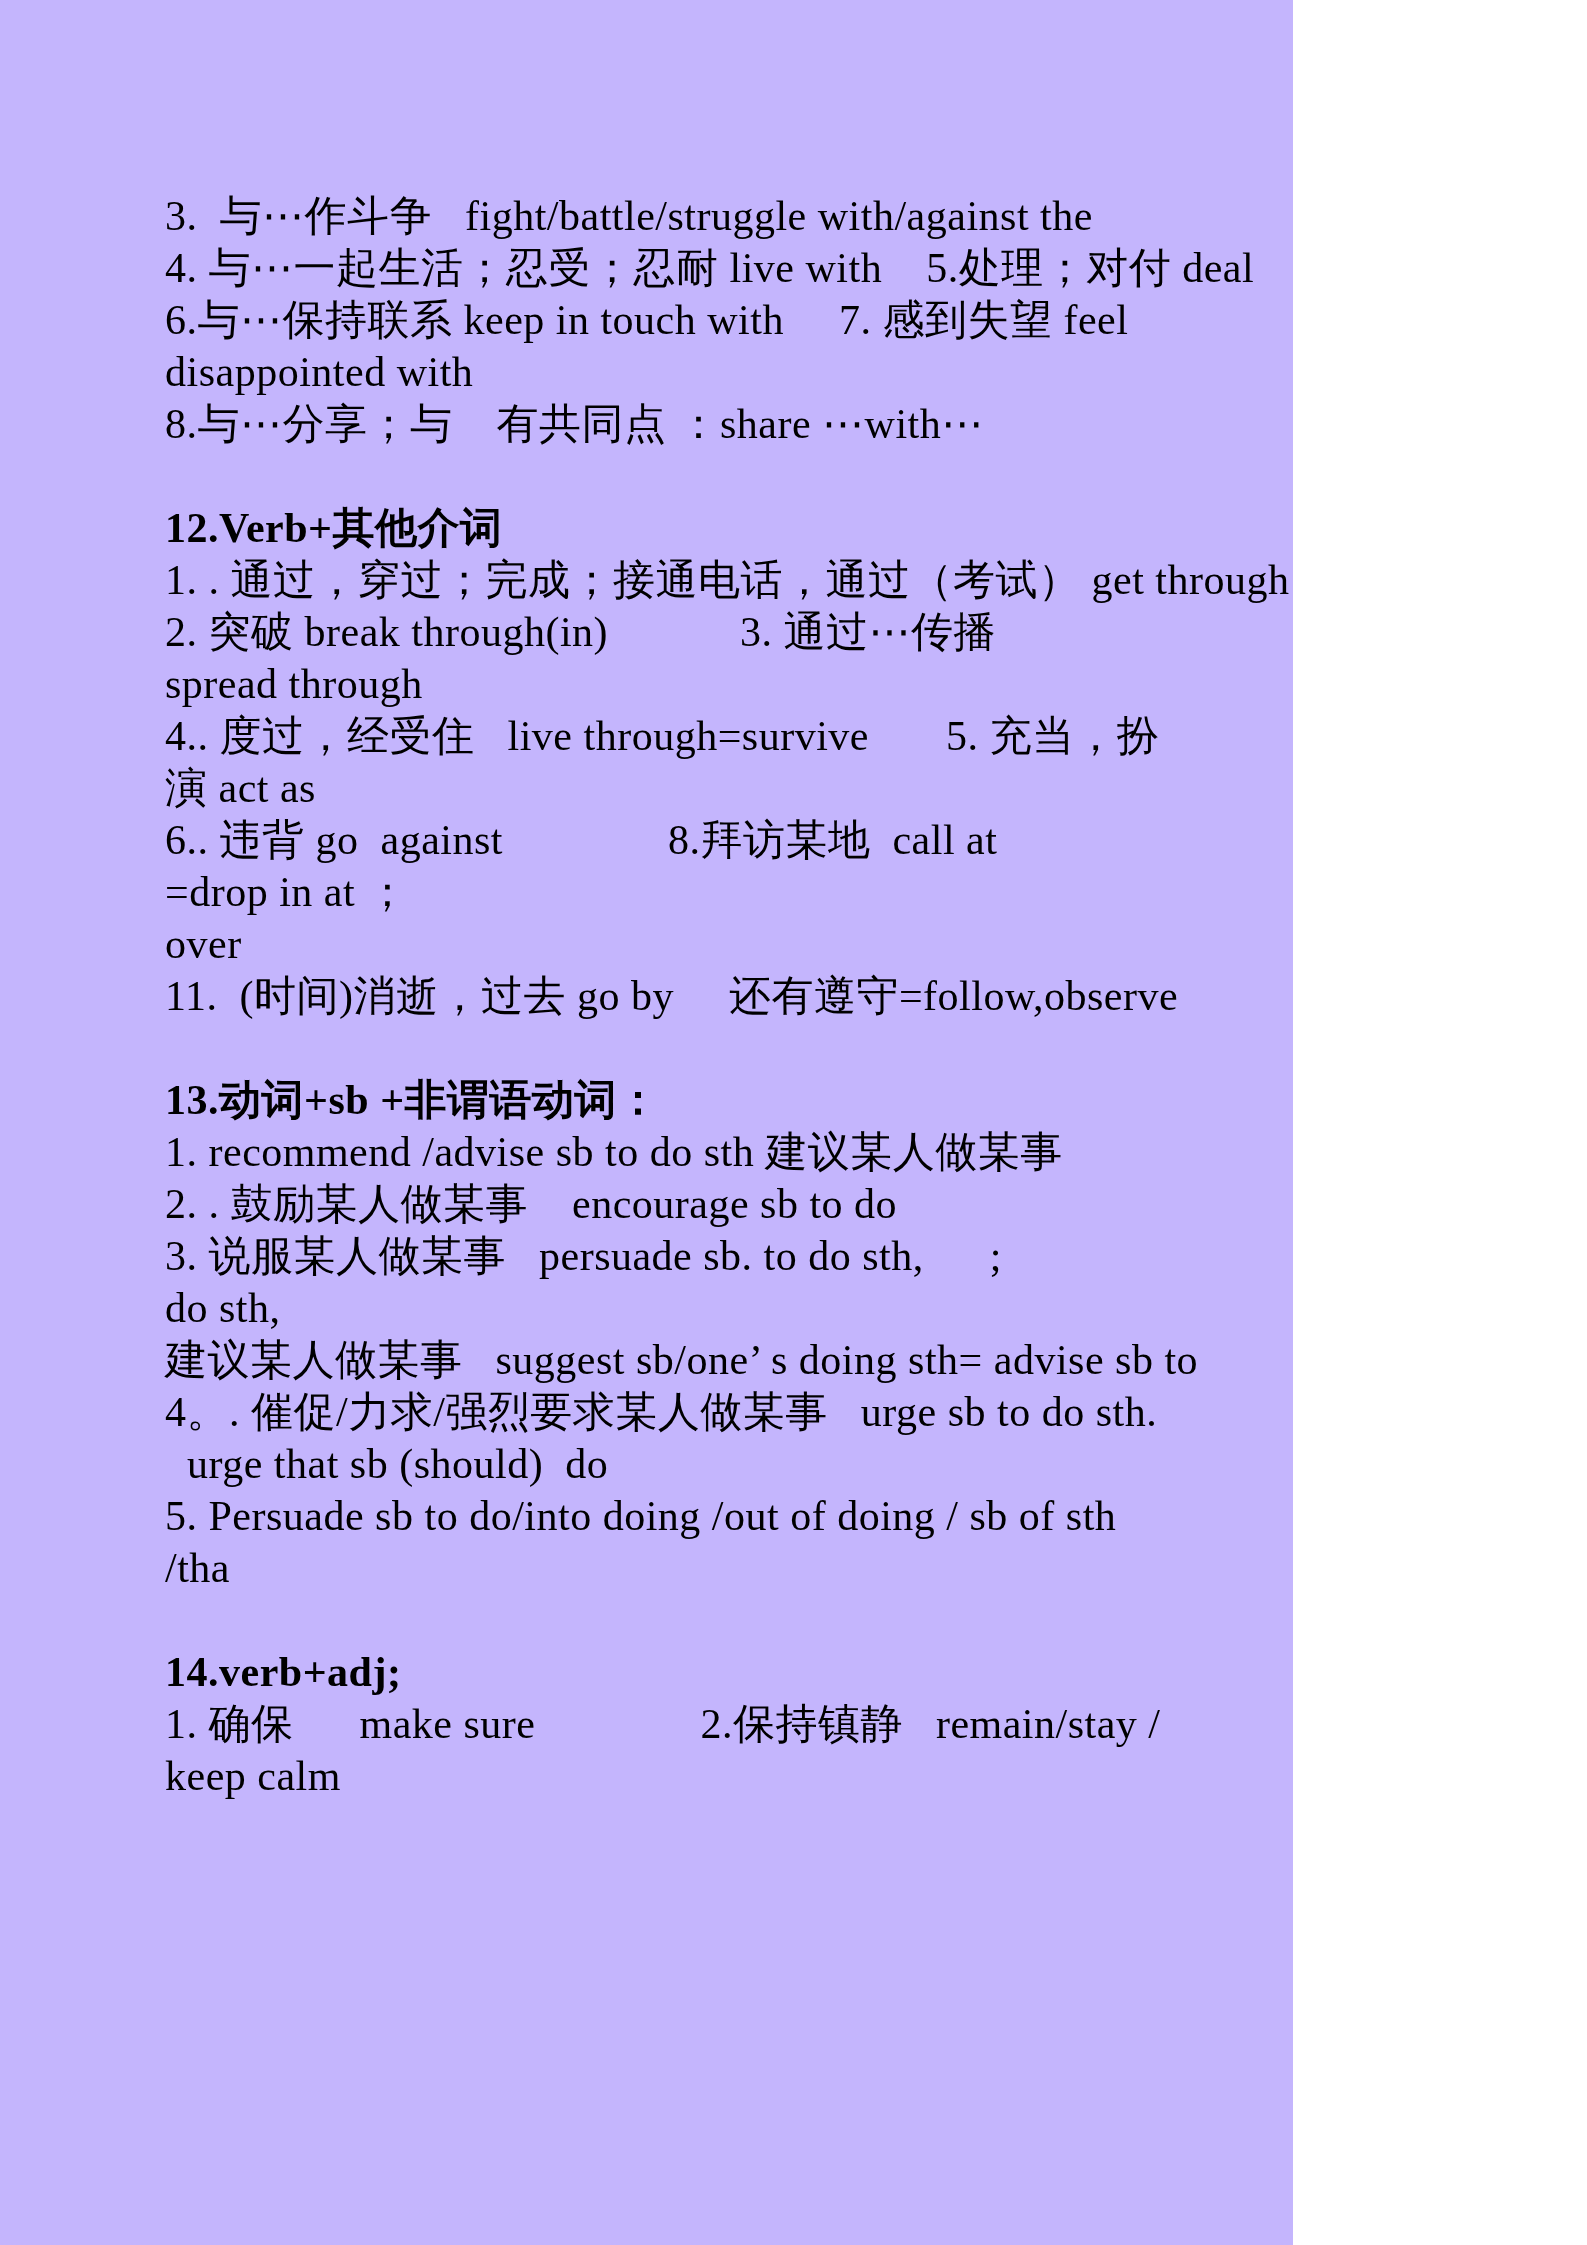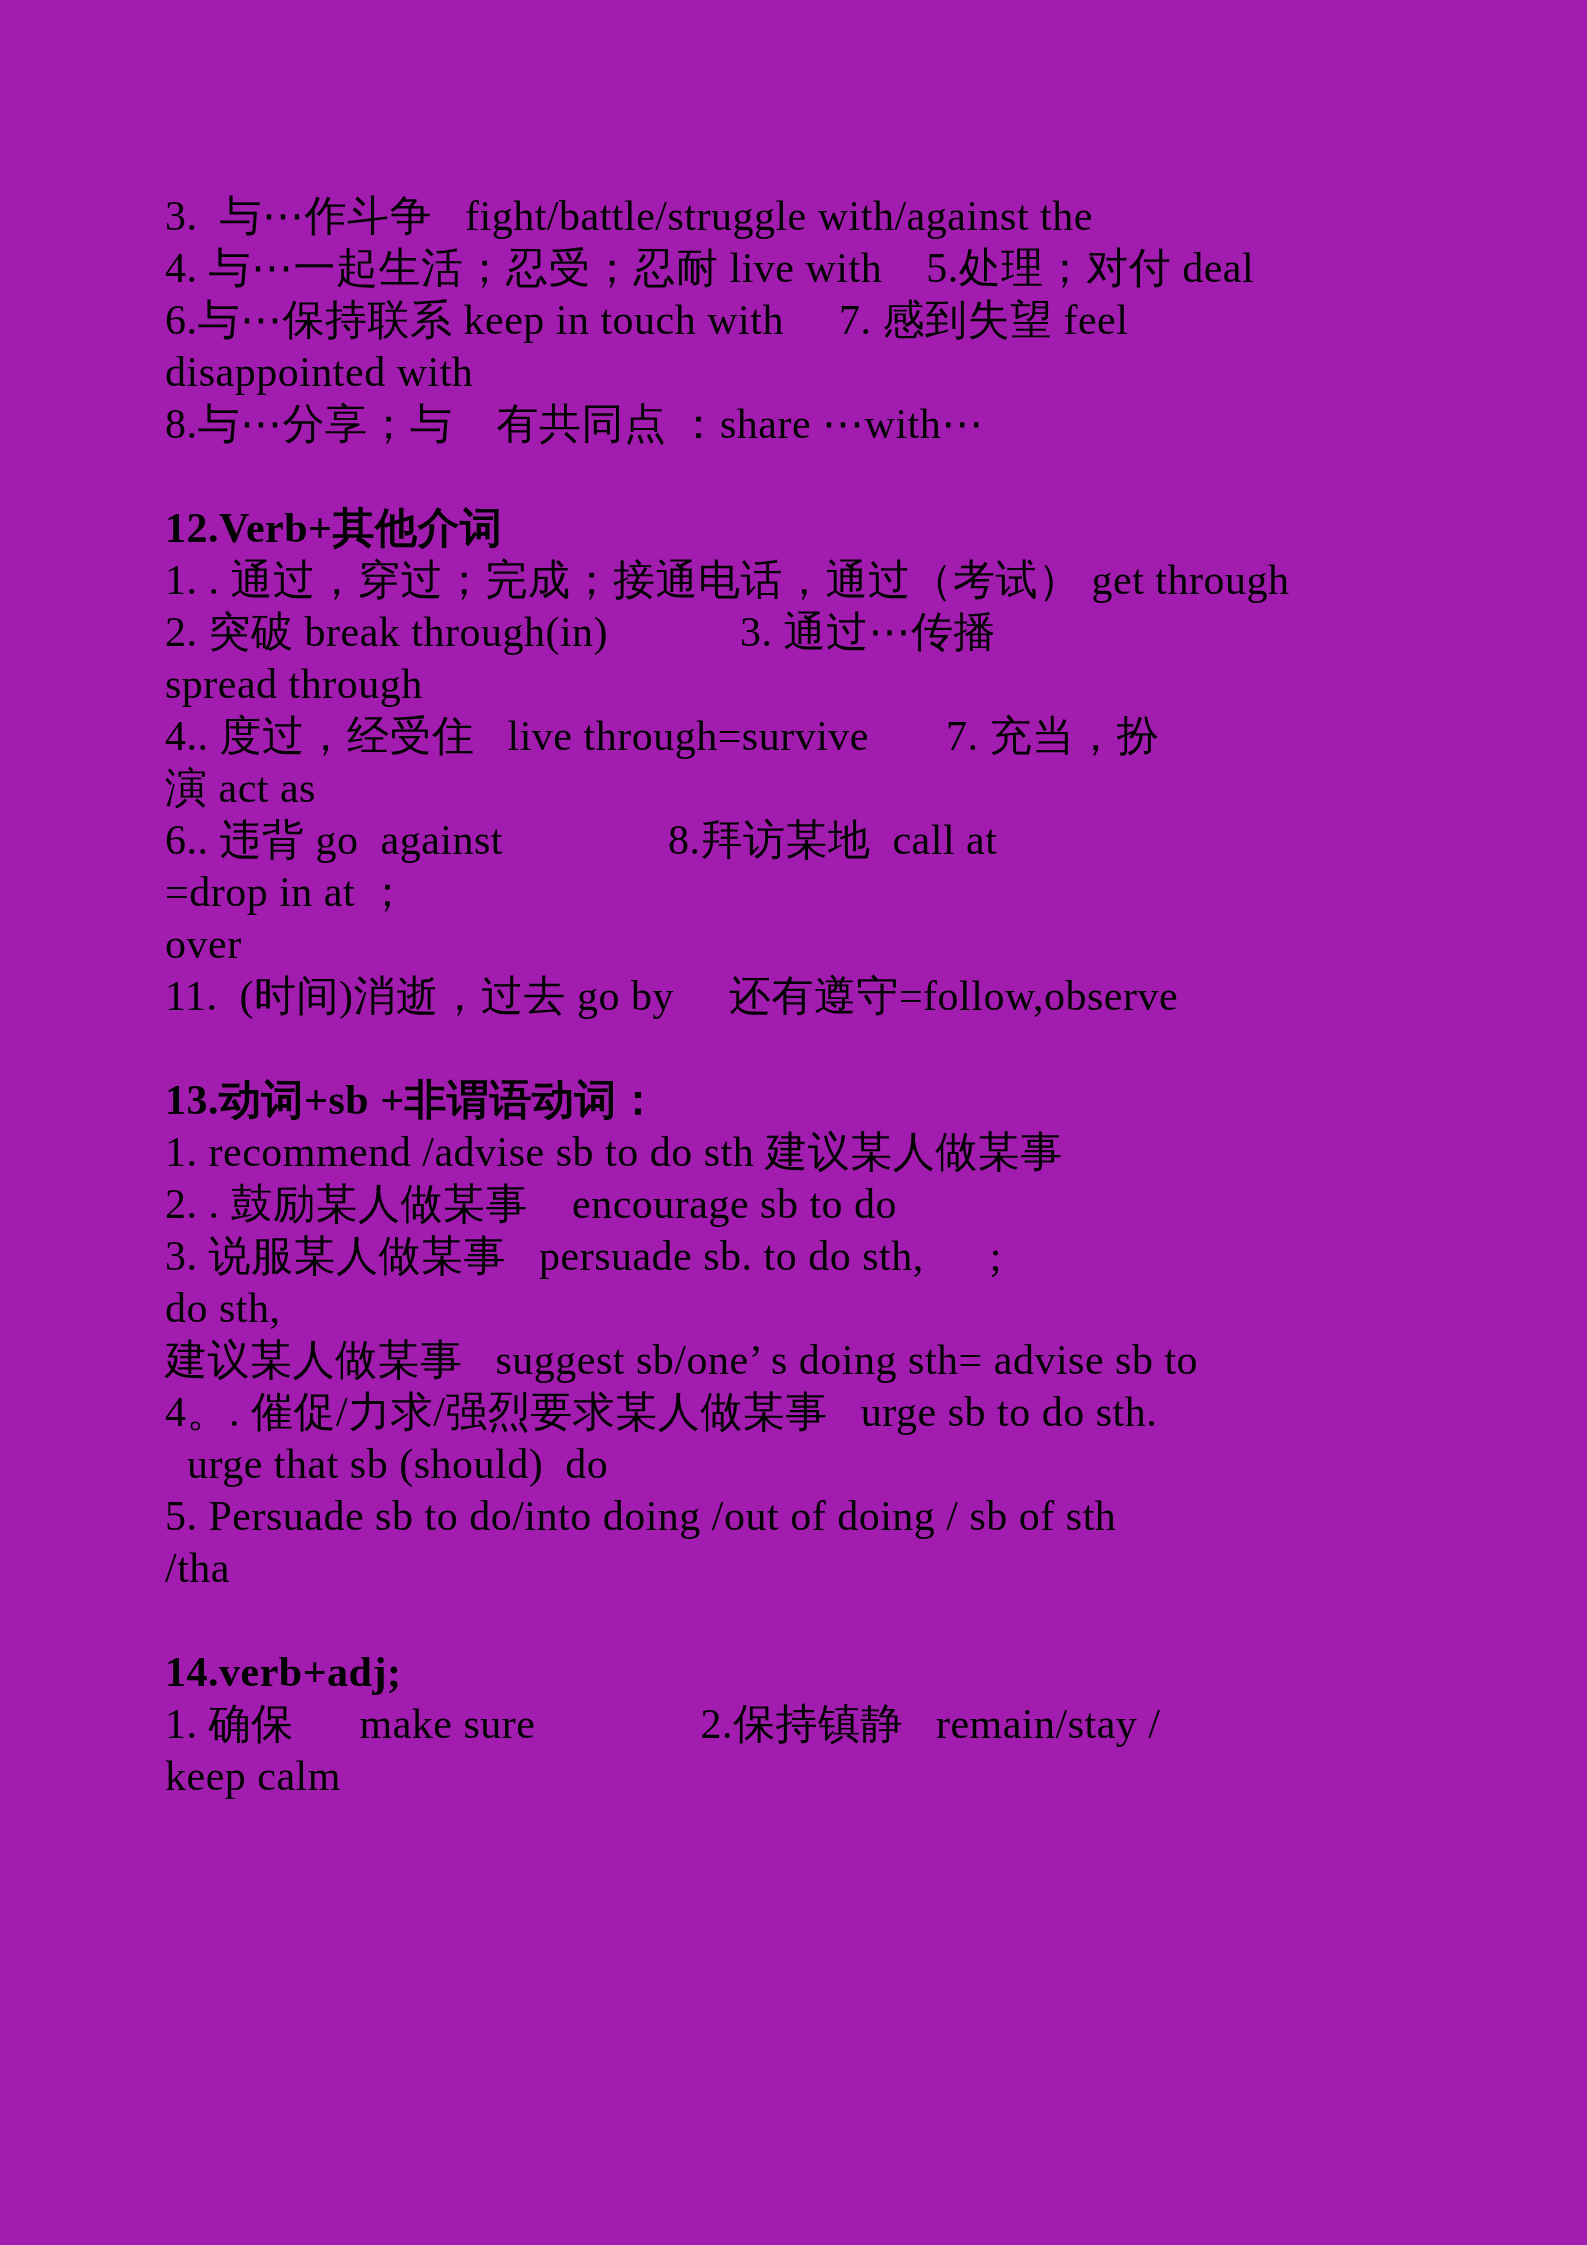--- a/index.html
+++ b/index.html
@@ -9,24 +9,24 @@
   }
   body {
     width: 1587px;
     height: 2245px;
     overflow: hidden;
     font-family: "Liberation Serif", "DejaVu Serif", serif;
     color: #000000;
   }
   .page {
     box-sizing: border-box;
-    width: 1587px;
+    width: 1293px;
     height: 2245px;
     padding: 190px 120px 0 165px;
-    background: #a21caf;
+    background: #c4b5fd;
   }
   .line {
     font-size: 42px;
     line-height: 52px;
     height: 52px;
     white-space: pre;
     letter-spacing: 0.5px;
   }
   .heading {
     font-weight: bold;
@@ -48,21 +48,21 @@
     <div class="line">8.与⋯分享；与    有共同点 ：share ⋯with⋯</div>
   </div>
 
   <div class="line blank"></div>
 
   <div>
     <div class="line heading">12.Verb+其他介词</div>
     <div class="line">1. . 通过，穿过；完成；接通电话，通过（考试） get through</div>
     <div class="line">2. 突破 break through(in)            3. 通过⋯传播</div>
     <div class="line">spread through</div>
-    <div class="line">4.. 度过，经受住   live through=survive       7. 充当，扮</div>
+    <div class="line">4.. 度过，经受住   live through=survive       5. 充当，扮</div>
     <div class="line">演 act as</div>
     <div class="line">6.. 违背 go  against               8.拜访某地  call at</div>
     <div class="line">=drop in at ；</div>
     <div class="line">over</div>
     <div class="line">11.  (时间)消逝，过去 go by     还有遵守=follow,observe</div>
   </div>
 
   <div class="line blank"></div>
 
   <div>

